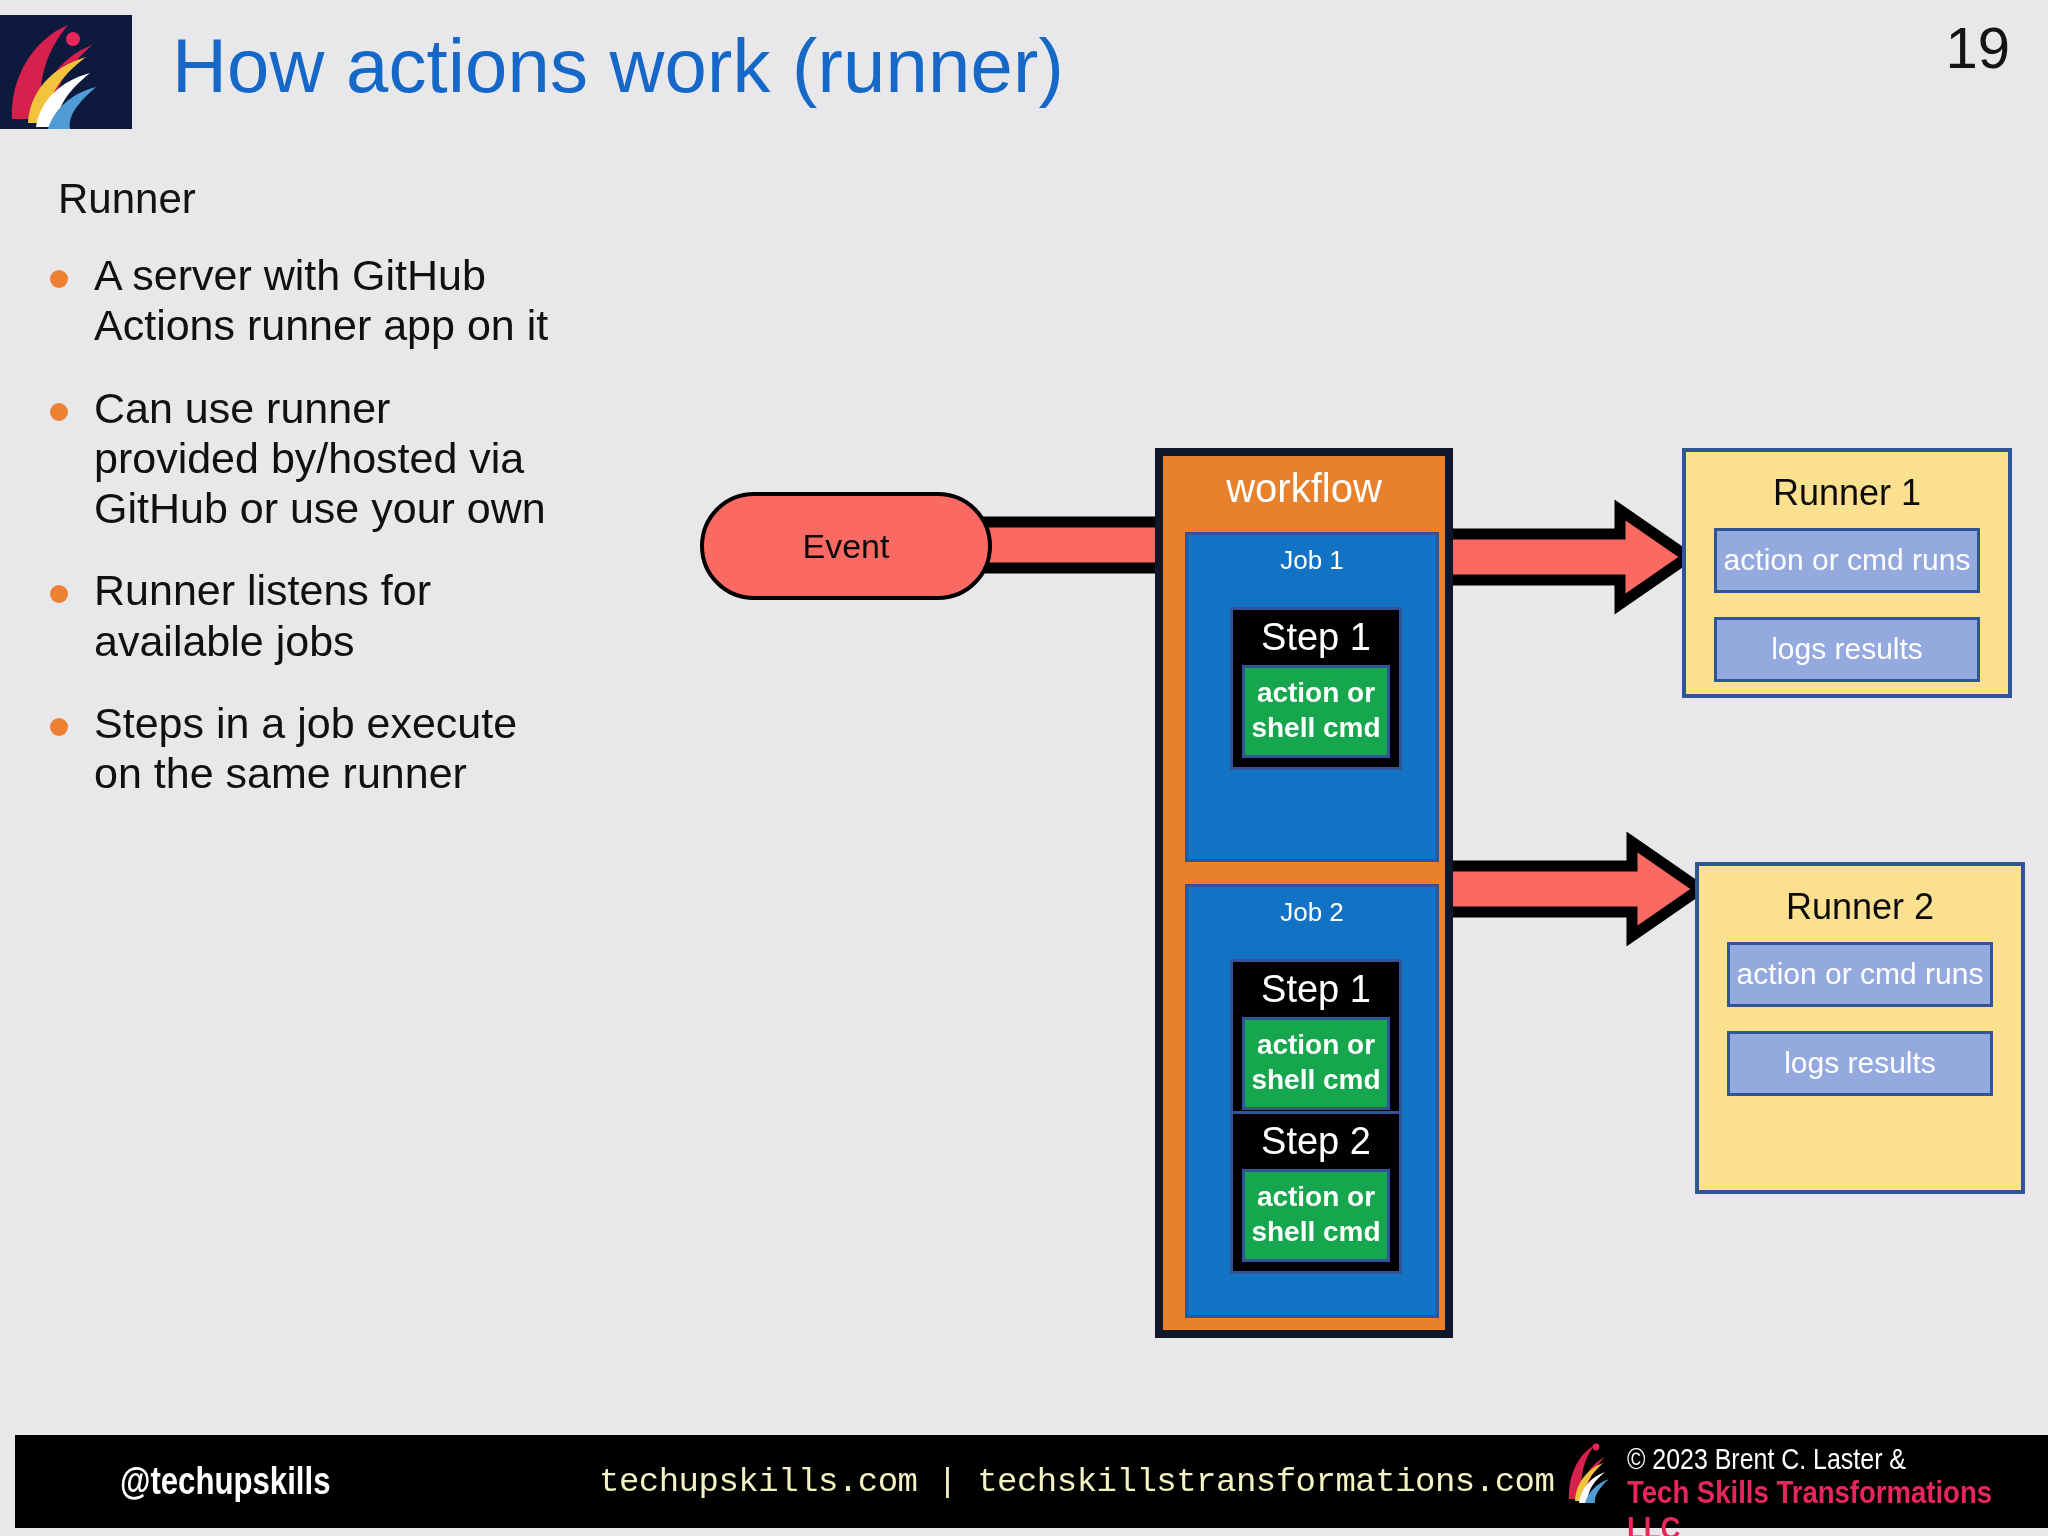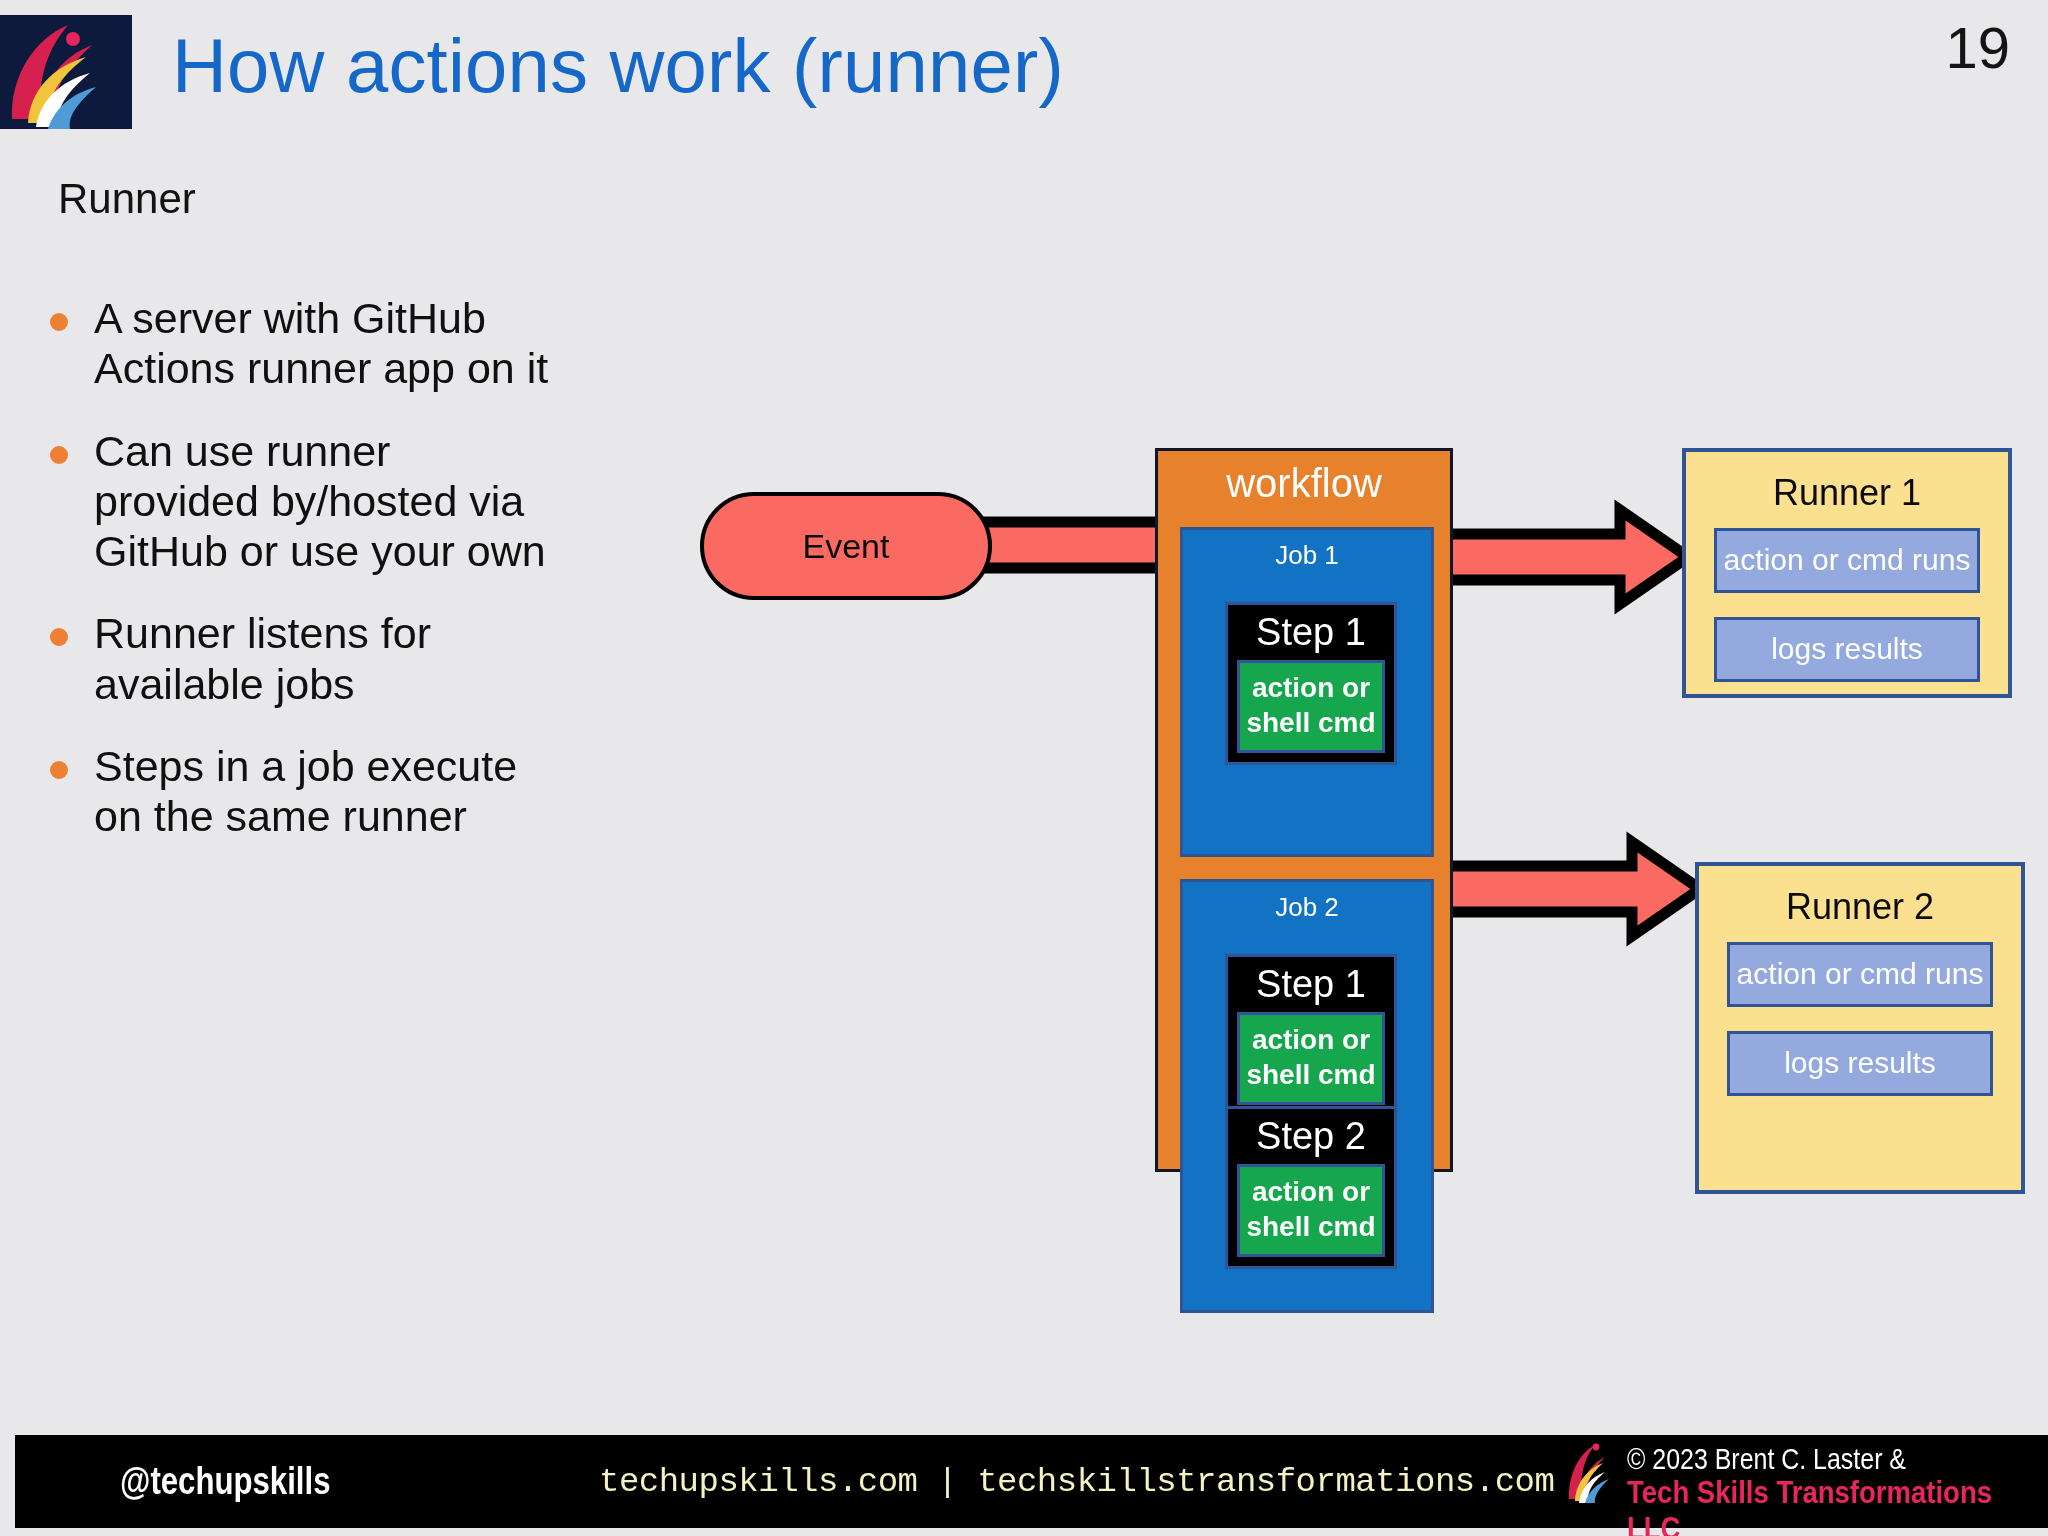--- a/index.html
+++ b/index.html
@@ -56,21 +56,20 @@
     top: 175px;
     font-size: 42px;
     color: #131313;
     font-weight: 400;
   }
   #bullet-list {
     position: absolute;
     left: 50px;
     top: 250px;
     width: 600px;
-    margin-top: 43px;
   }
   .bullet-row {
     display: flex;
     align-items: flex-start;
     margin-bottom: 32px;
   }
   .bullet-dot {
     flex: 0 0 auto;
     width: 18px;
     height: 18px;
@@ -105,23 +104,23 @@
     justify-content: center;
     font-size: 34px;
     color: #0a0a0a;
   }
 
   #workflow-box {
     position: absolute;
     left: 1155px;
     top: 448px;
     width: 298px;
-    height: 724px;
+    height: 890px;
     background: #e8812b;
-    border: 3px solid #0f172a;
+    border: 8px solid #0f172a;
     box-sizing: border-box;
   }
   #workflow-label {
     position: absolute;
     left: 0; right: 0;
     top: 10px;
     text-align: center;
     font-size: 40px;
     color: #ffffff;
   }

